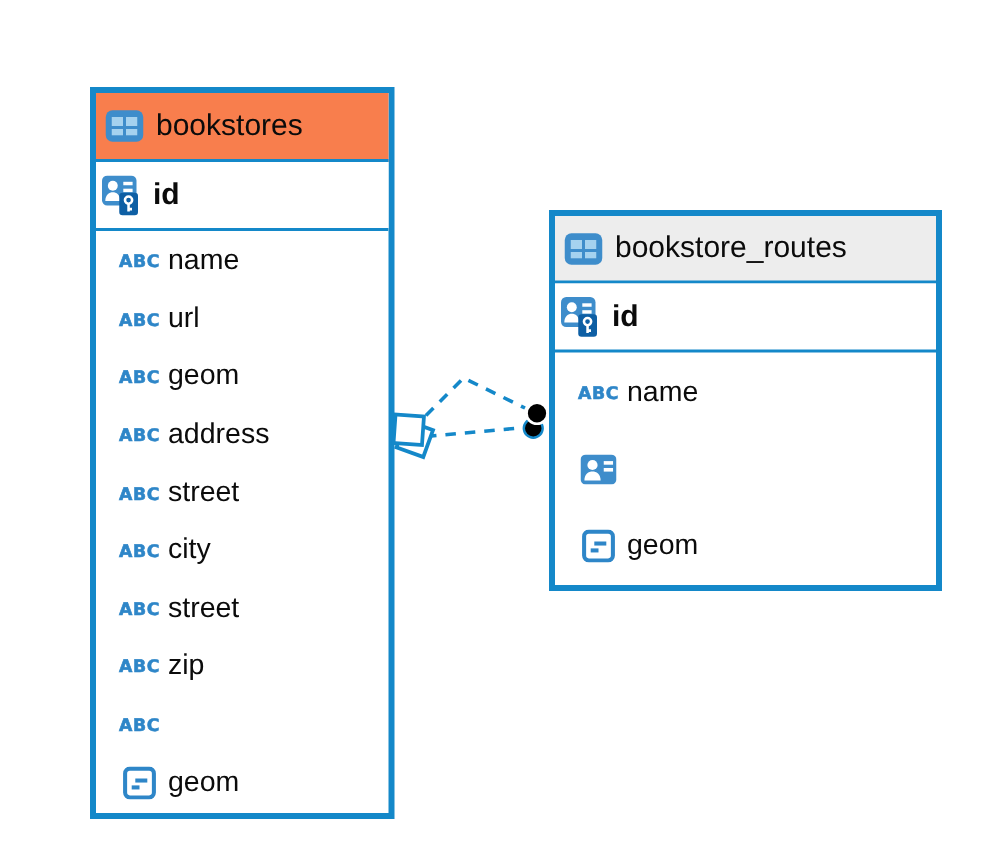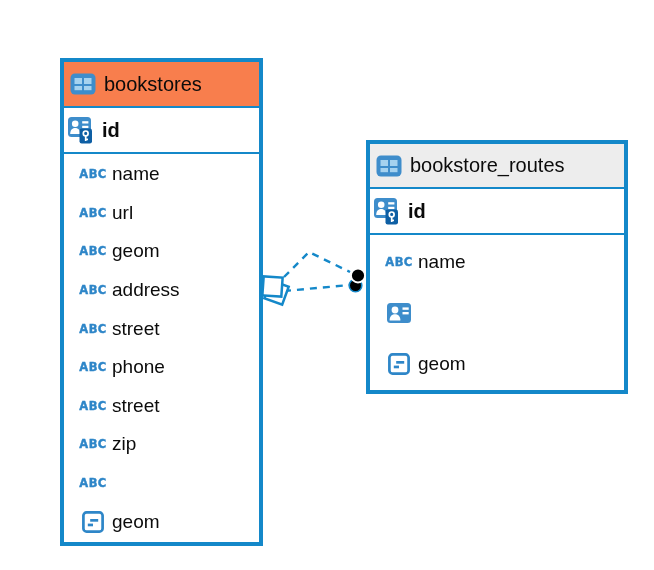--- a/index.html
+++ b/index.html
@@ -122,21 +122,21 @@
       <div class="frow">
         <span class="icon icon-abc">ABC</span>
         <span>address</span>
       </div>
       <div class="frow">
         <span class="icon icon-abc">ABC</span>
         <span>street</span>
       </div>
       <div class="frow">
         <span class="icon icon-abc">ABC</span>
-        <span>phone</span>
+        <span>city</span>
       </div>
       <div class="frow">
         <span class="icon icon-abc">ABC</span>
         <span>street</span>
       </div>
       <div class="frow">
         <span class="icon icon-abc">ABC</span>
         <span>zip</span>
       </div>
       <div class="frow">

